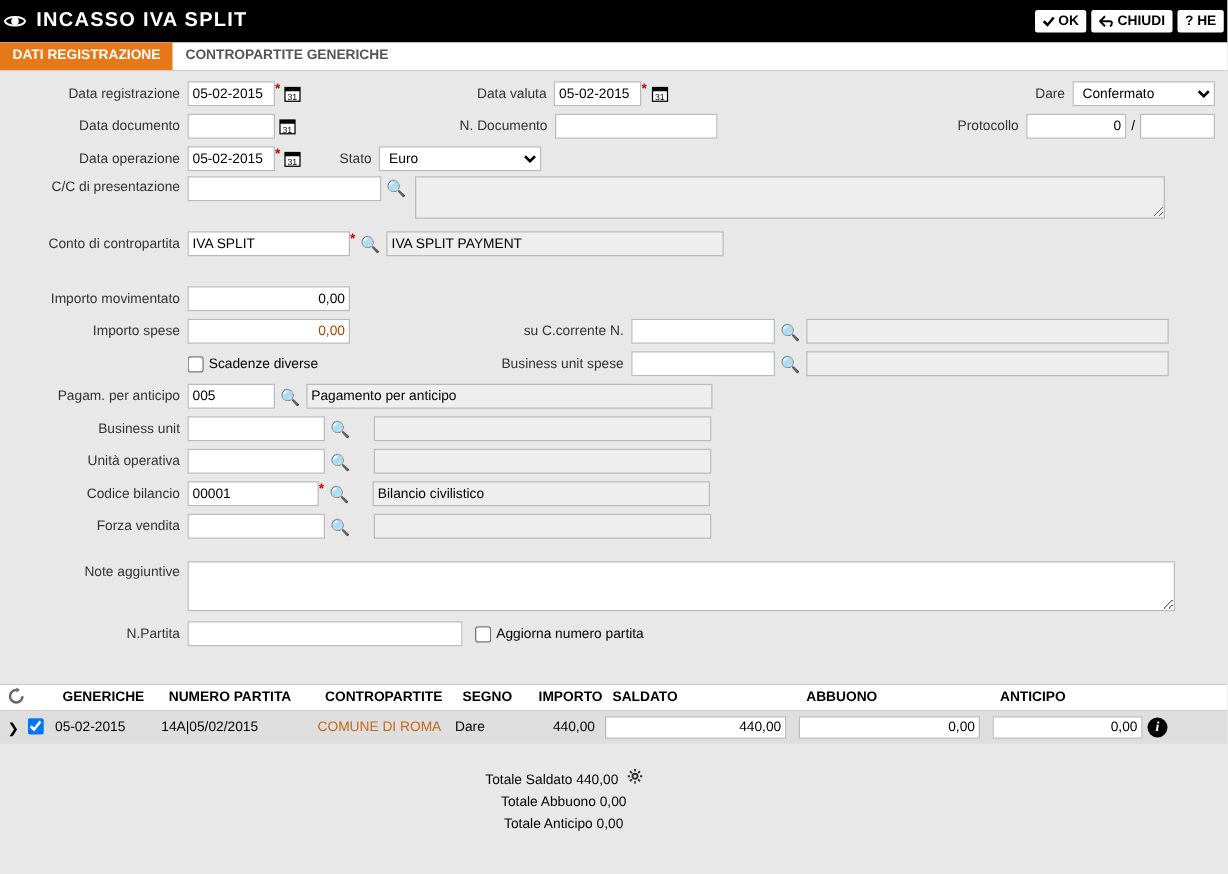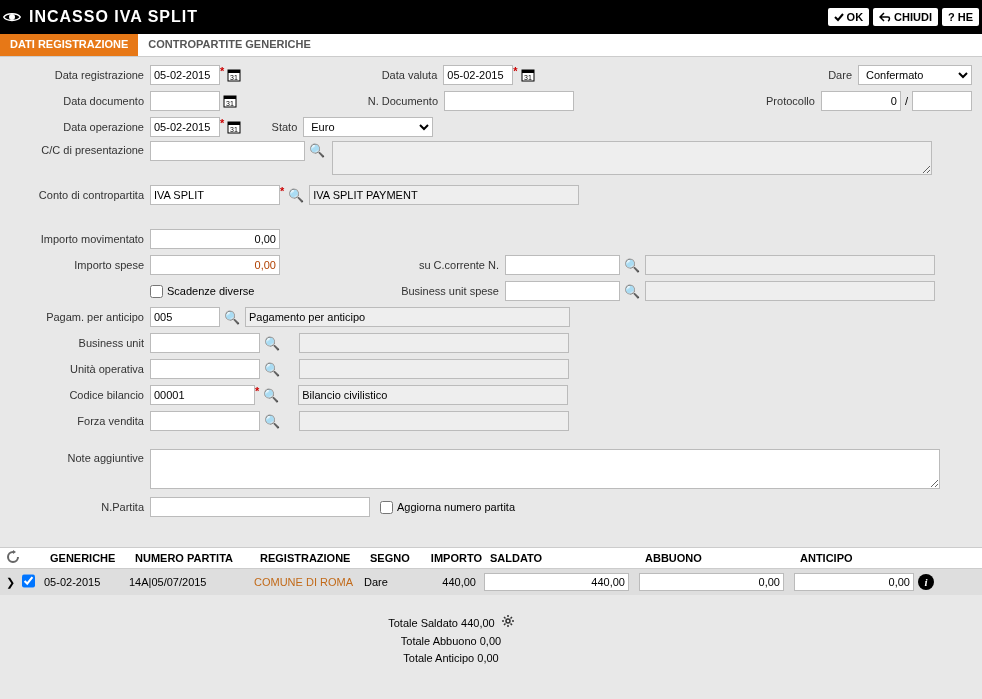--- a/index.html
+++ b/index.html
@@ -276,33 +276,33 @@
   <div class="grid-header">
     <span class="reload">
       <svg width="14" height="14" viewBox="0 0 14 14">
           <path d="M7 2 A5 5 0 1 0 12 7" stroke="#666" stroke-width="2" fill="none"></path>
           <path d="M7 0 L7 4 L10 2 Z" fill="#666"></path>
         </svg>
     </span>
     <div class="col col-cb"></div>
     <div class="col col-sca">GENERICHE</div>
     <div class="col col-num">NUMERO PARTITA</div>
-    <div class="col col-int">REGISTRAZIONE</div>
+    <div class="col col-int">CONTROPARTITE</div>
     <div class="col col-seg">SEGNO</div>
     <div class="col col-imp">IMPORTO</div>
     <div class="col col-sal">SALDATO</div>
     <div class="col col-abb">ABBUONO</div>
     <div class="col col-ant">ANTICIPO</div>
   </div>
 
   <div class="grid-row">
     <span class="chevron">❯</span>
     <div class="col col-cb"><input type="checkbox" checked="" style=""></div>
     <div class="col col-sca">05-02-2015</div>
-    <div class="col col-num">14A|05/07/2015</div>
+    <div class="col col-num">14A|05/02/2015</div>
     <div class="col col-int link">COMUNE DI ROMA</div>
     <div class="col col-seg">Dare</div>
     <div class="col col-imp">440,00</div>
     <div class="col col-sal"><input type="text" class="num" style="width: 145px;" value="440,00"></div>
     <div class="col col-abb"><input type="text" class="num" style="width: 145px;" value="0,00"></div>
     <div class="col col-ant" style="display:flex;align-items:center">
       <input type="text" class="num" style="width: 120px;" value="0,00">
       <span class="info-icon">i</span>
     </div>
   </div>

